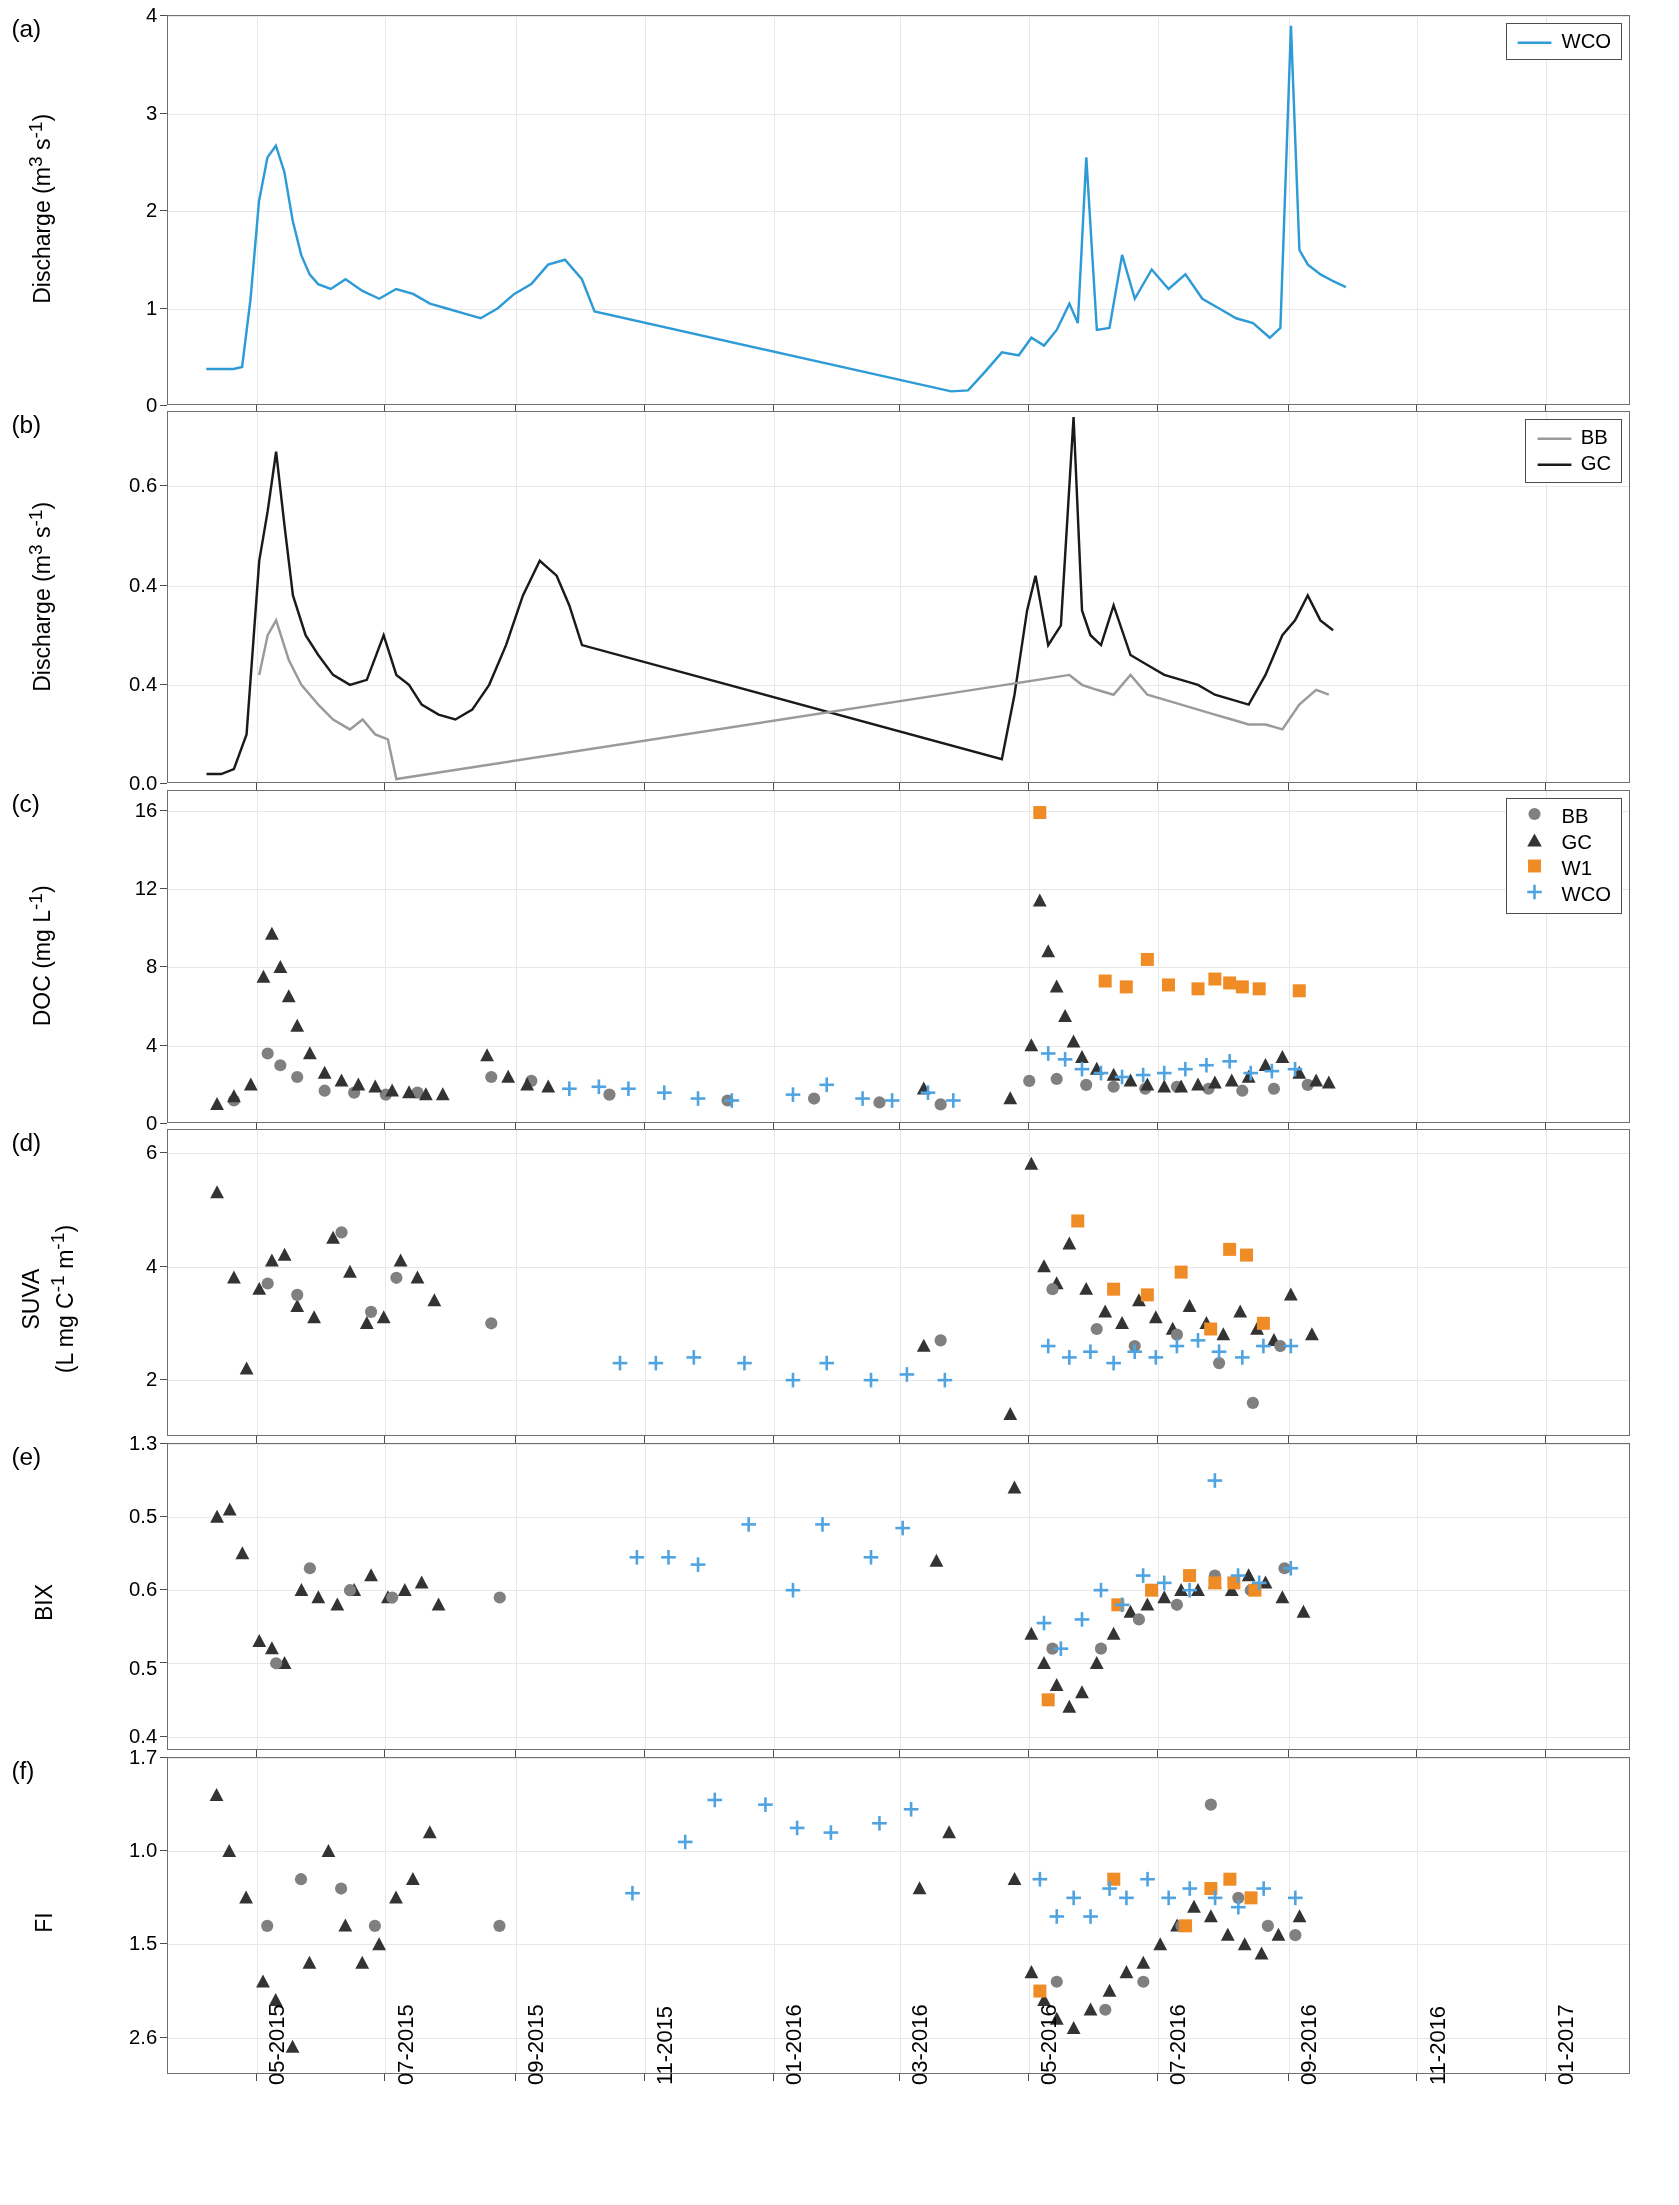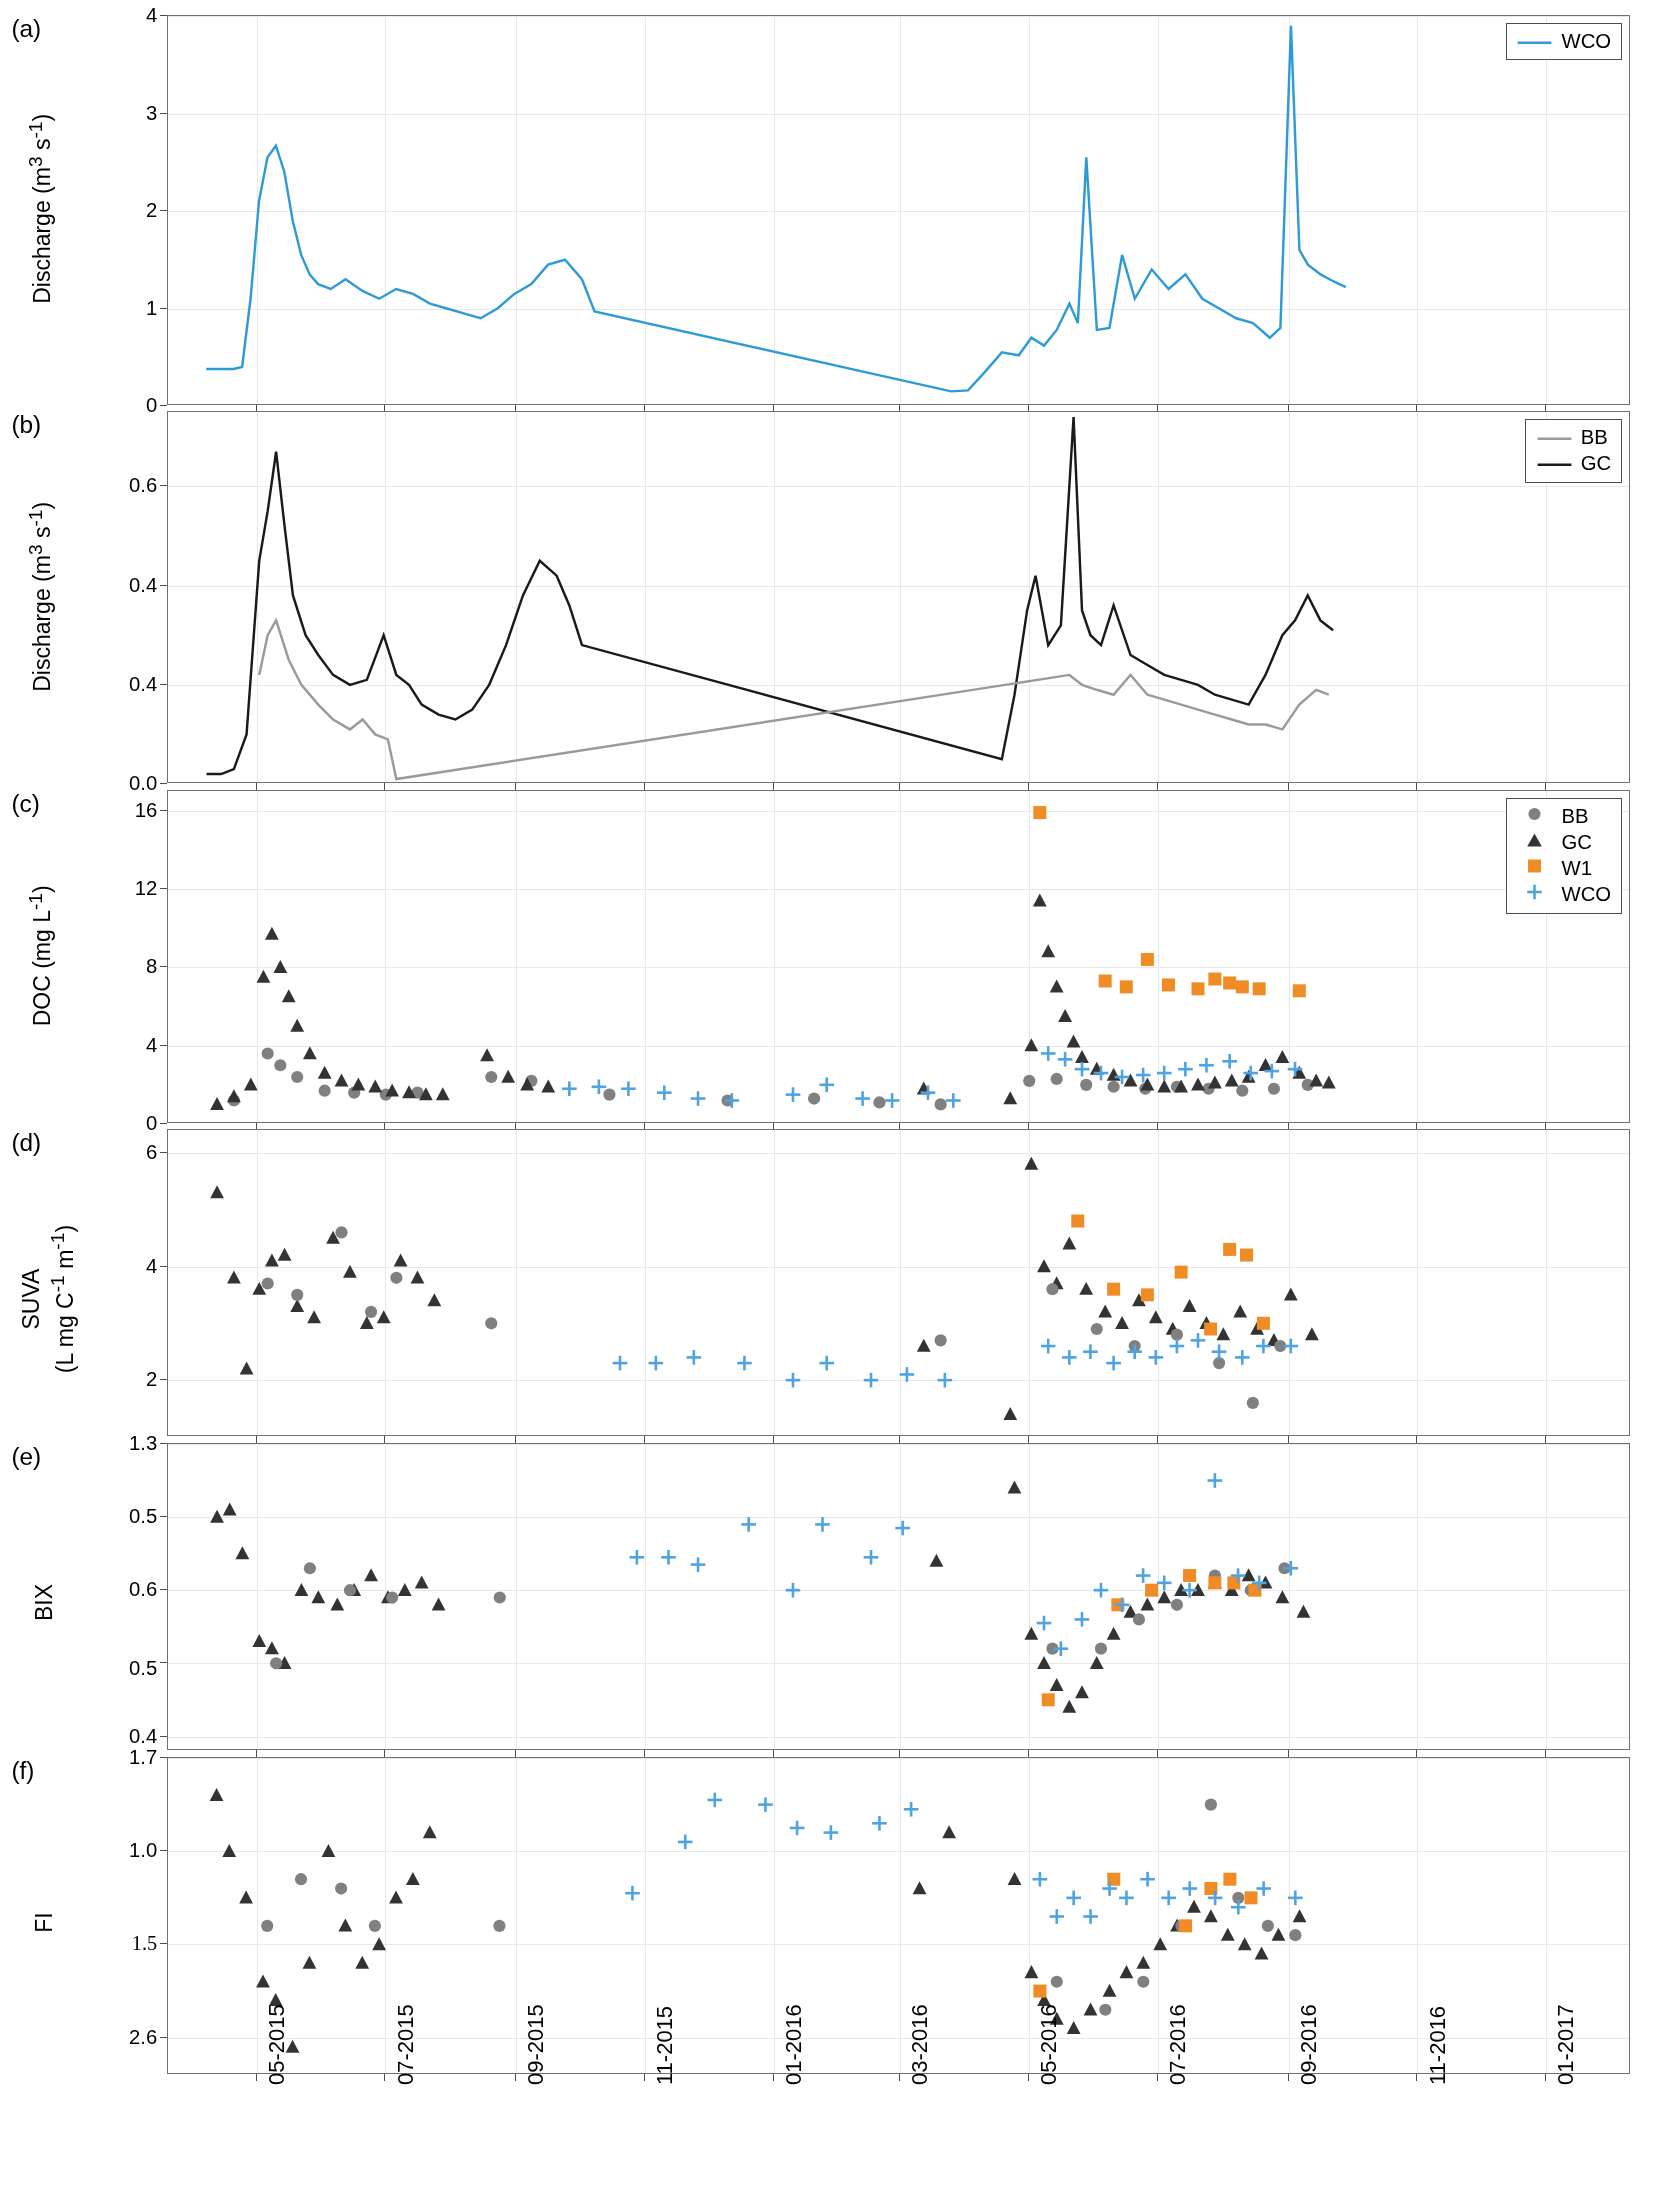--- a/index.html
+++ b/index.html
@@ -915,21 +915,21 @@
       <div class="tickmarkx" style="left: 477px;"></div>
       <div class="tickmarkx" style="left: 606px;"></div>
       <div class="tickmarkx" style="left: 732px;"></div>
       <div class="tickmarkx" style="left: 861px;"></div>
       <div class="tickmarkx" style="left: 990px;"></div>
       <div class="tickmarkx" style="left: 1121px;"></div>
       <div class="tickmarkx" style="left: 1249px;"></div>
       <div class="tickmarkx" style="left: 1378px;"></div>
       <div class="tickL" style="top: 280px;">2.6</div>
       <div class="tickmark" style="top: 280px;"></div>
-      <div class="tickL" style="top: 186px; font-family: Liberation Serif, serif;">1.5</div>
+      <div class="tickL" style="top: 186px;">1.5</div>
       <div class="tickmark" style="top: 186px;"></div>
       <div class="tickL" style="top: 93px;">1.0</div>
       <div class="tickmark" style="top: 93px;"></div>
       <div class="tickL" style="top: 0px;">1.7</div>
       <div class="tickmark" style="top: 0px;"></div>
     </div>
   <div class="plab" style="left:11.4px;top:1757px;">(f)</div>
   <div class="axtitle" style="left:-49px;top:1909px;width:187px;transform:rotate(-90deg);">FI</div>
 
   <div class="xlabels" id="xlabels">

